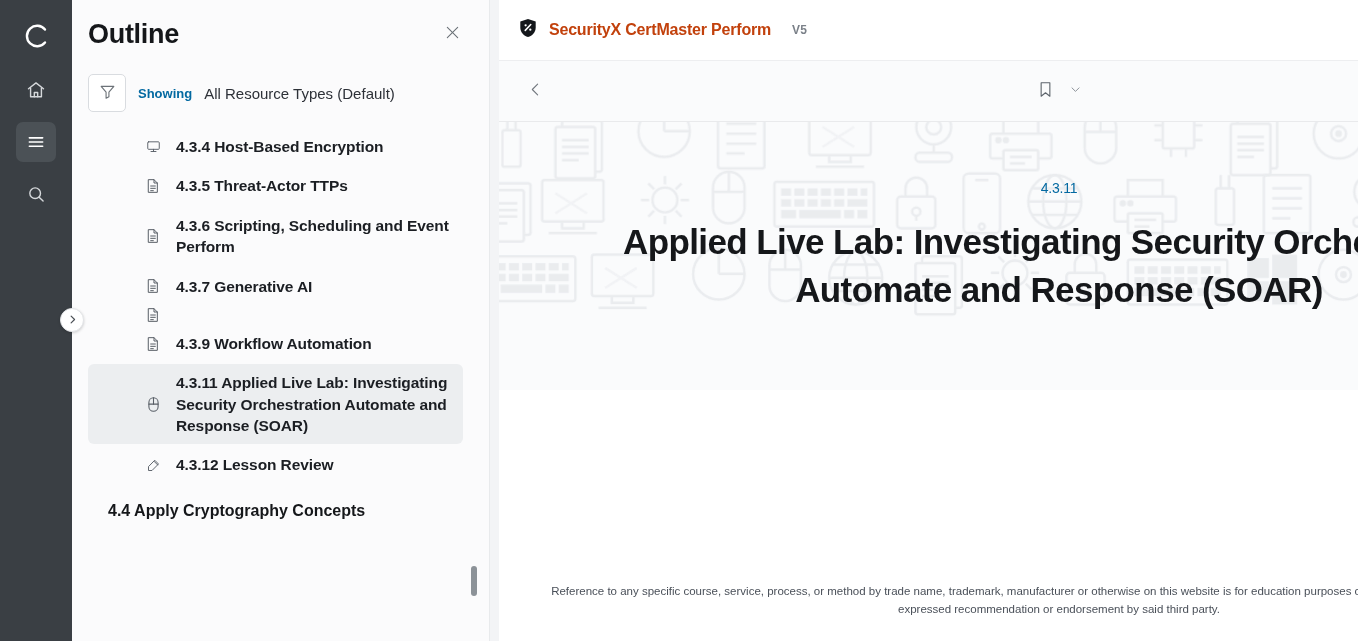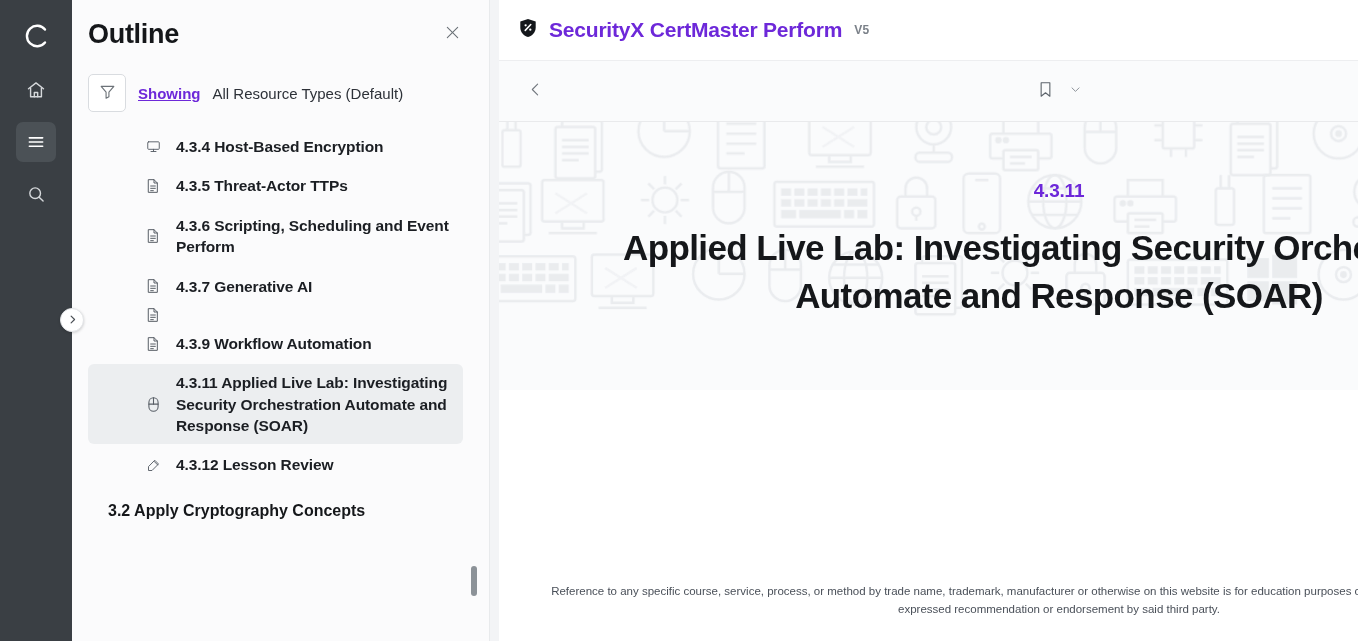--- a/index.html
+++ b/index.html
@@ -73,21 +73,21 @@
     display: flex; align-items: center; gap: 12px;
     padding: 6px 16px 16px 16px;
   }
   .filter-btn {
     width: 38px; height: 38px; flex: 0 0 38px;
     border: 1px solid #d9dce0; border-radius: 5px;
     background: #ffffff; cursor: pointer;
     display: flex; align-items: center; justify-content: center;
     color: #6c7278;
   }
-  .showing-label { font-size: 15px; font-weight: bold; color: #6d28d9; text-decoration: underline; }
+  .showing-label { font-size: 13px; font-weight: bold; color: #0369a1; }
   .showing-value { font-size: 15px; color: #2d3138; }
 
   .outline-list {
     flex: 1; overflow: hidden; position: relative;
     padding: 0 26px 0 16px;
   }
   .toc-item {
     display: flex; align-items: flex-start; gap: 10px;
     padding: 8px 12px 8px 48px;
     border-radius: 6px; cursor: pointer; position: relative;
@@ -130,26 +130,26 @@
     display: flex; flex-direction: column;
     position: relative; overflow: hidden;
   }
   .content-head {
     height: 60px; flex: 0 0 60px;
     display: flex; align-items: center;
     padding: 0 22px 0 18px; background: #ffffff;
   }
   .brand { display: flex; align-items: center; gap: 10px; flex: 1; }
   .brand-title {
-    font-size: 21px; font-weight: bold; color: #6d28d9;
+    font-size: 16px; font-weight: bold; color: #c2410c;
     letter-spacing: -0.2px;
   }
   .brand-version {
     font-size: 12px; font-weight: bold; color: #7b8189;
-    letter-spacing: .3px; margin-left: 2px;
+    letter-spacing: .3px; margin-left: 11px;
   }
 
   .nav-bar {
     height: 62px; flex: 0 0 62px;
     background: #fafbfc;
     border-top: 1px solid #edeef0;
     border-bottom: 1px solid #e9eaec;
     display: flex; align-items: center;
     padding: 0 20px; position: relative;
   }
@@ -175,21 +175,21 @@
     background: #fafbfc;
     display: flex; flex-direction: column;
     align-items: center; justify-content: flex-start;
     padding-top: 58px;
   }
   .banner-pattern {
     position: absolute; inset: 0; opacity: 1;
   }
   .lesson-num {
     position: relative; z-index: 2;
-    font-size: 19px; font-weight: bold; color: #6d28d9;
+    font-size: 14px; font-weight: normal; color: #0369a1;
     letter-spacing: -0.2px;
   }
   .lesson-title {
     position: relative; z-index: 2;
     margin-top: 22px;
     font-size: 35px; font-weight: bold; color: #15171a;
     text-align: center; line-height: 1.36;
     letter-spacing: -0.6px;
     width: 1120px;
     white-space: nowrap;
@@ -373,21 +373,21 @@
       <div class="toc-item">
         <span class="toc-icon">
           <svg width="15" height="15" viewBox="0 0 24 24" fill="none" stroke="#585e66" stroke-width="1.5" stroke-linecap="round" stroke-linejoin="round">
             <path d="M4 14.4V20h5.6L20 9.6 14.4 4z"></path>
               <path d="M13 5.4 18.6 11"></path>
           </svg>
         </span>
         <span class="toc-text">4.3.12 Lesson Review</span>
       </div>
 
-      <div class="toc-section">3.2 Apply Cryptography Concepts</div>
+      <div class="toc-section">4.4 Apply Cryptography Concepts</div>
 
       <div class="scrollbar-track">
         <div class="scrollbar-thumb"></div>
       </div>
     </div>
   </div>
 
   <div class="content-wrap">
     <div class="content">
 

